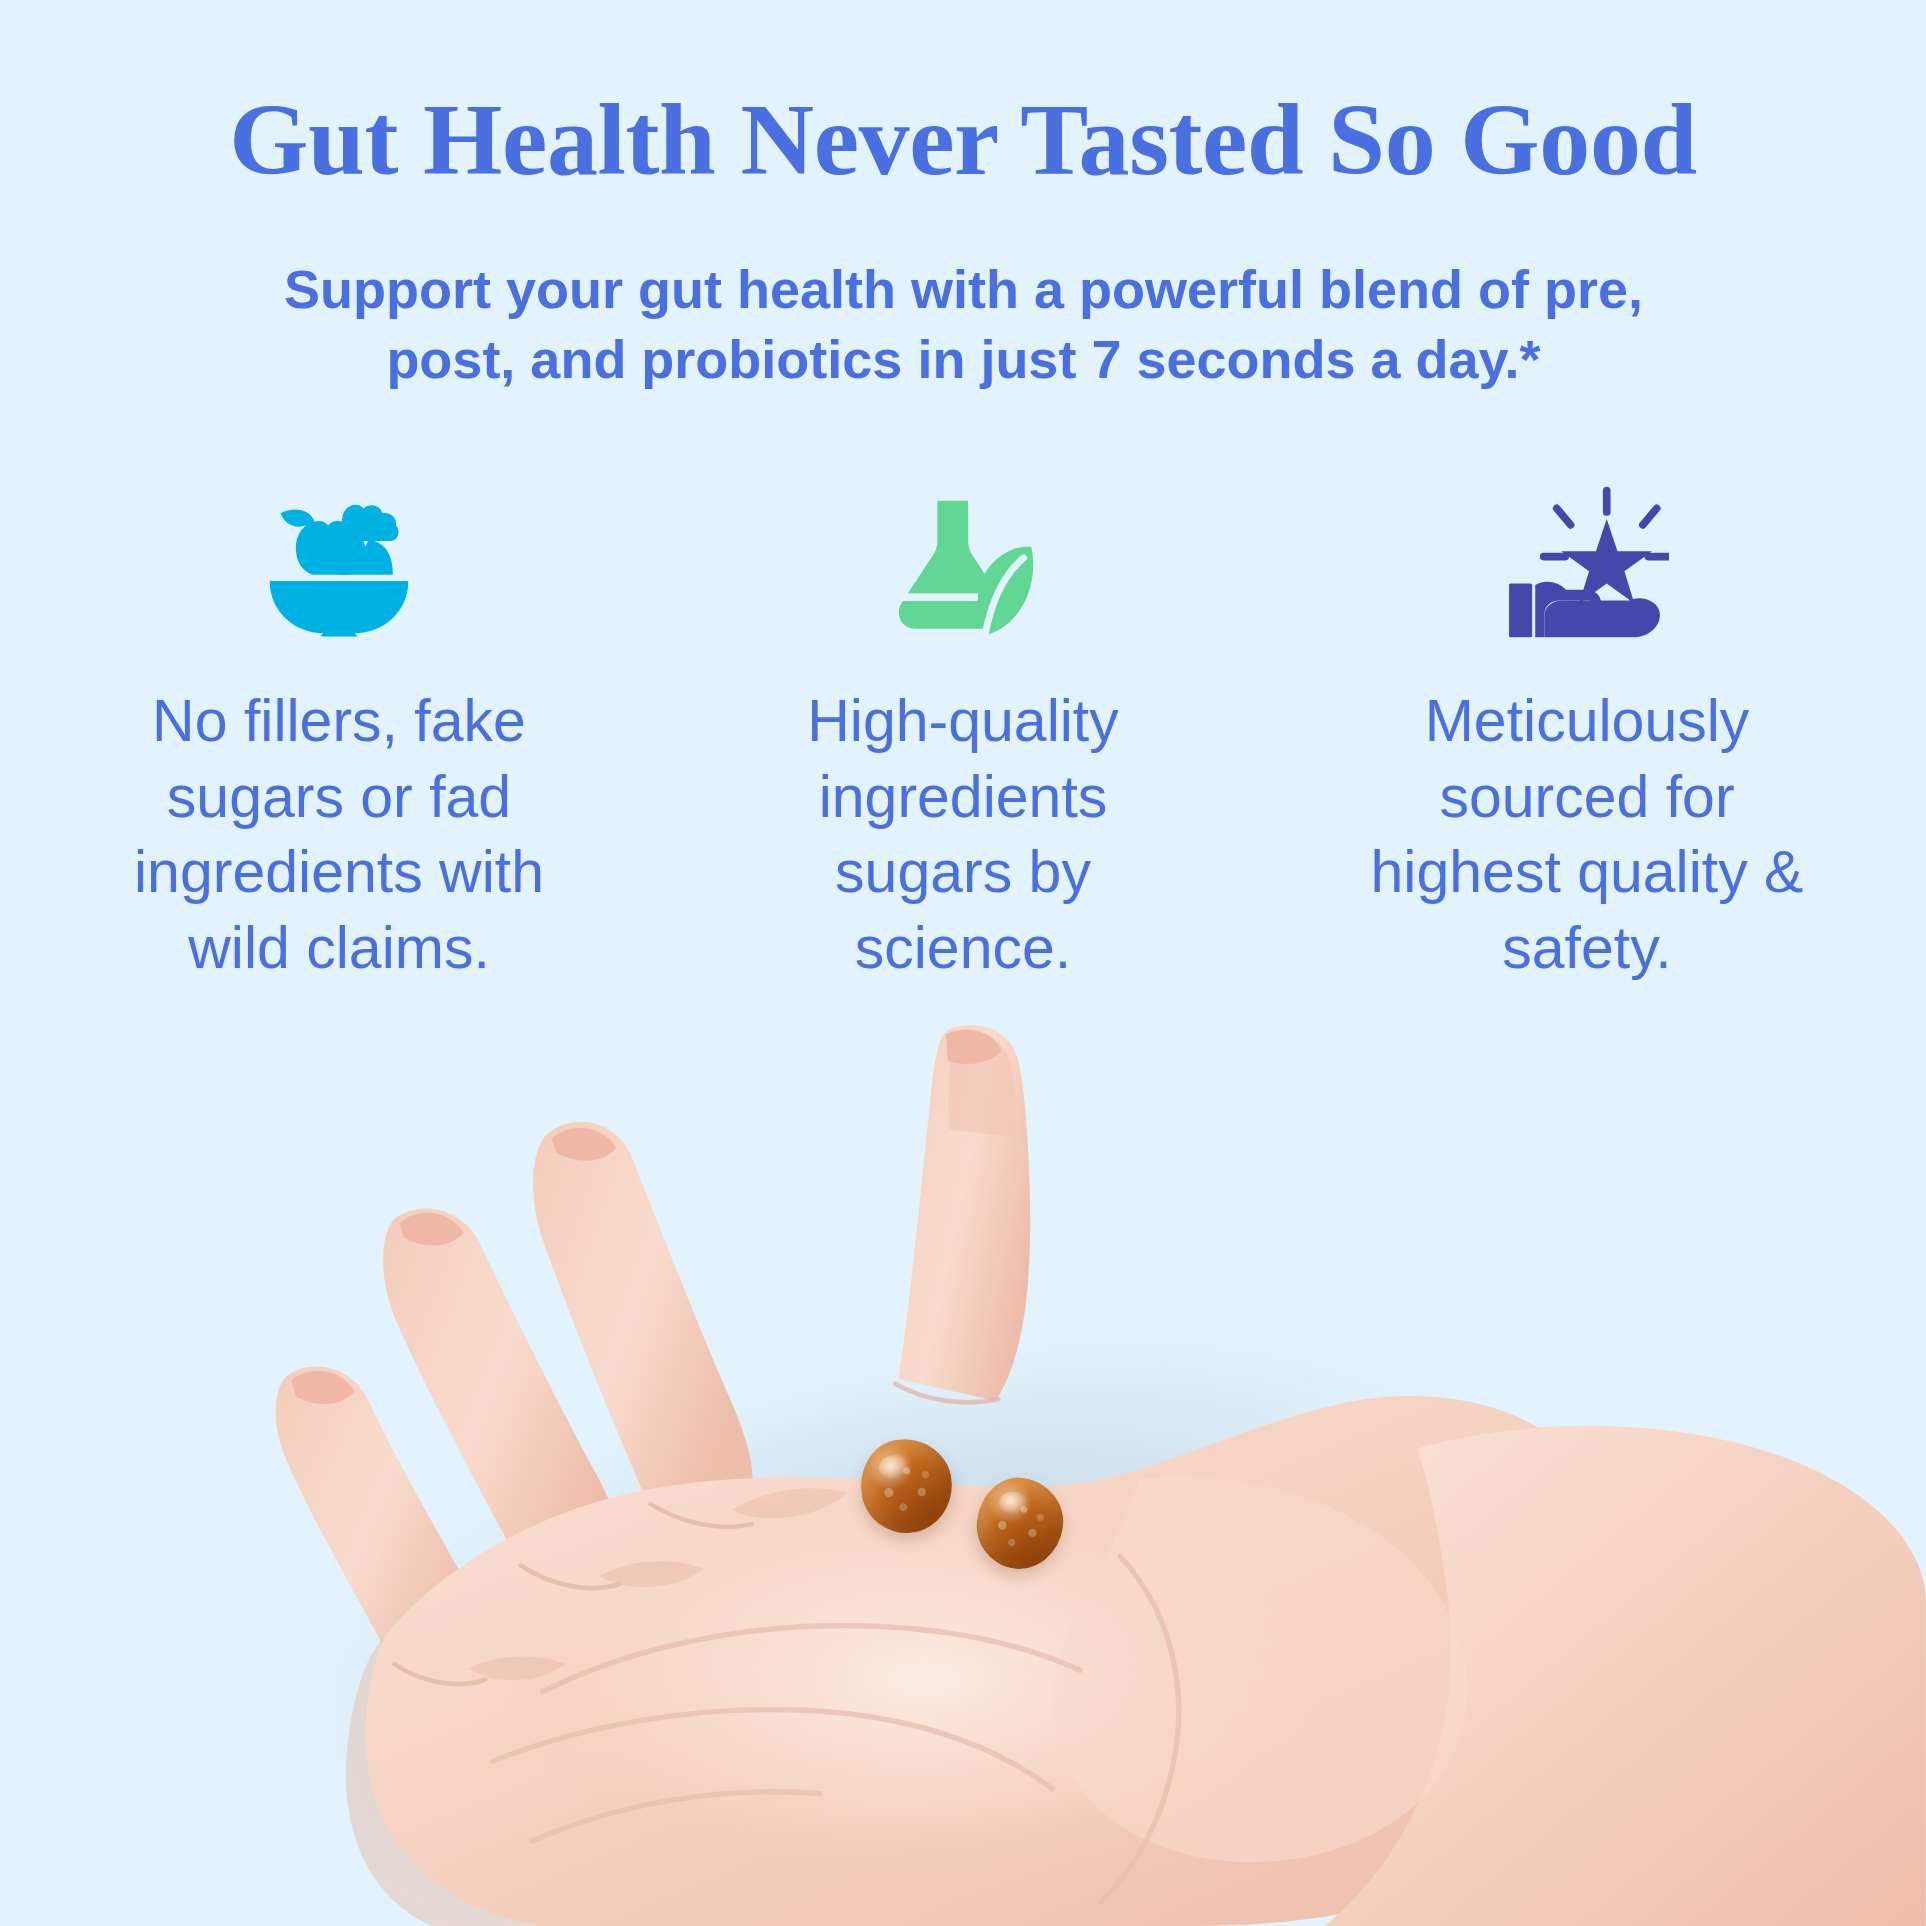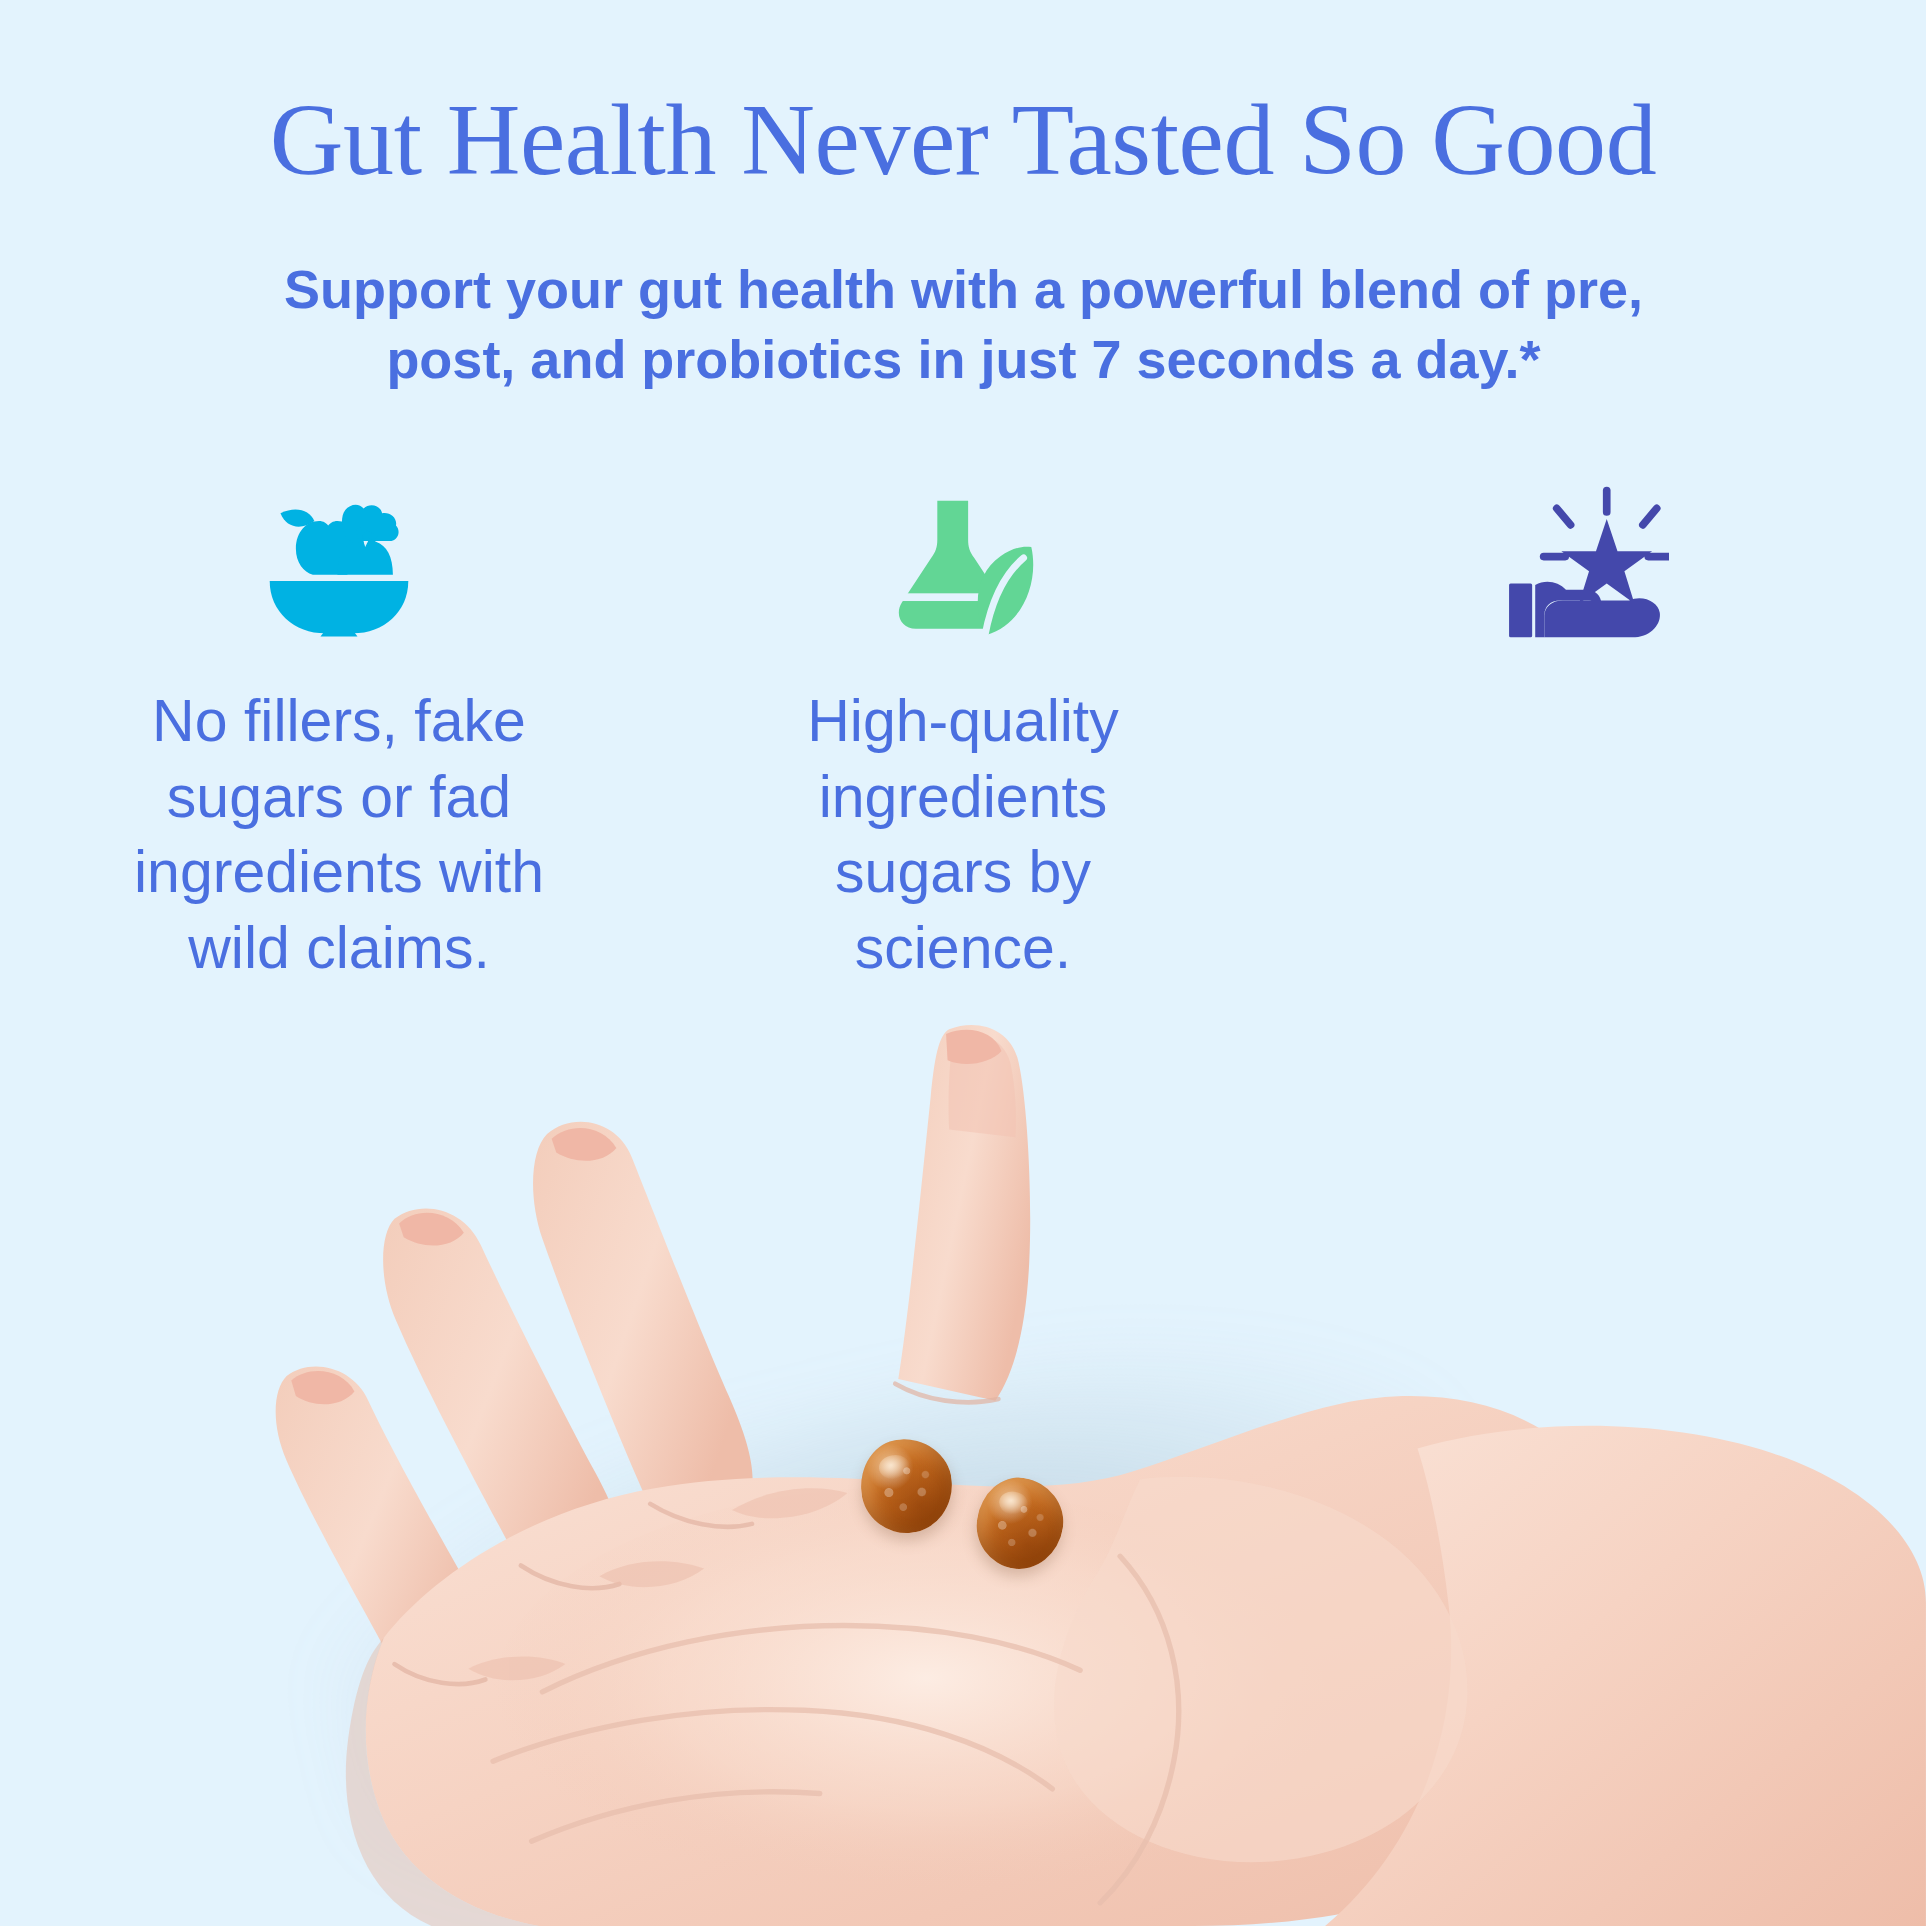--- a/index.html
+++ b/index.html
@@ -19,21 +19,21 @@
   
   .headline {
     position:absolute;
     top:86px;
     left:0;
     width:1926px;
     text-align:center;
     font-family:"Liberation Serif", serif;
     font-size:102px;
     line-height:1.05;
-    font-weight:400;
+    font-weight:700;
     color:#4a6fe0;
     letter-spacing:-0.4px;
     white-space:nowrap;
   }
 
   
   .subhead {
     position:absolute;
     top:254px;
     left:139px;
@@ -231,20 +231,21 @@
           <path d="M38 130 C52 122 68 126 78 136 L104 136
                    C116 136 124 144 124 154 C124 162 118 168 108 168
                    L76 168 L76 158 L108 158 C114 158 116 150 108 150
                    L70 150 C58 150 50 158 50 168 L50 198 L38 198 Z"></path>
           <path d="M50 170 C50 158 60 150 74 150 L160 150
                    C178 142 198 152 200 166 C202 180 190 196 168 198
                    L50 198 Z"></path>
         </g>
       </svg>
     </div>
+    <div class="feature-text">Meticulously sourced for highest quality &amp; safety.</div>
   </div>
 
 </div>
 
 <div class="photo">
 
   <div class="hand-shadow"></div>
 
   <svg class="hand" viewBox="0 0 2500 1180" aria-hidden="true">
     <defs>

